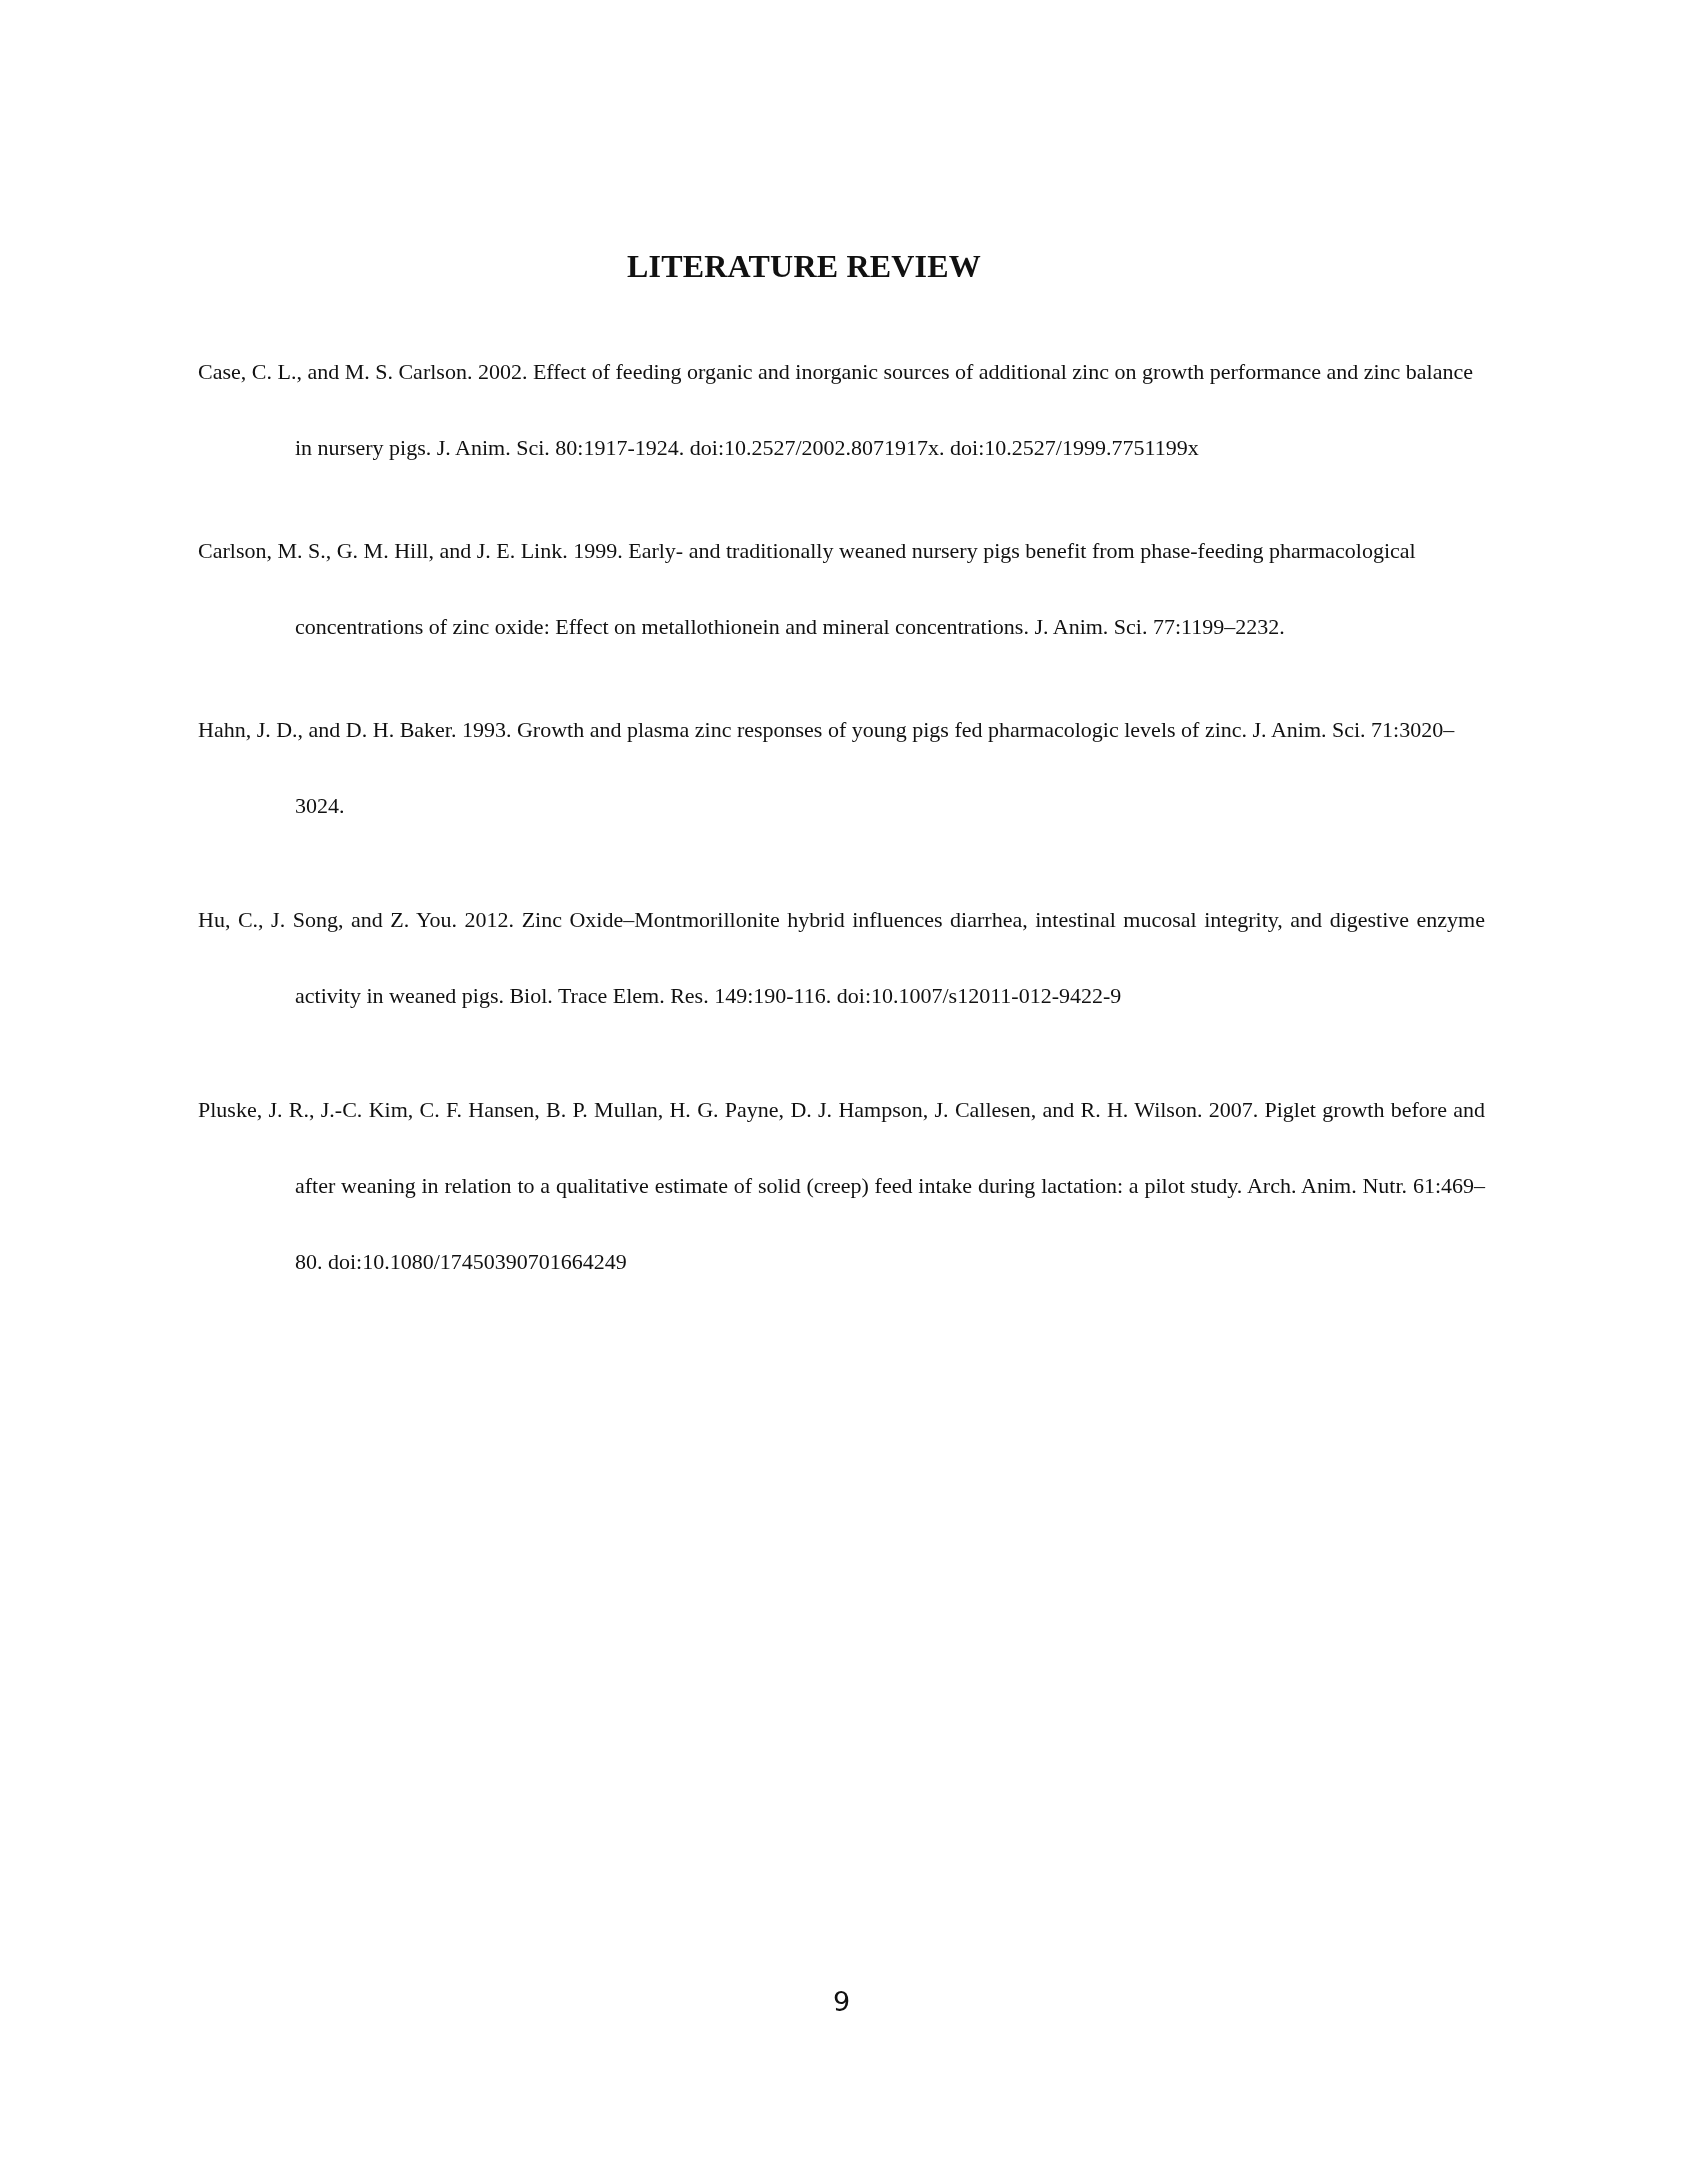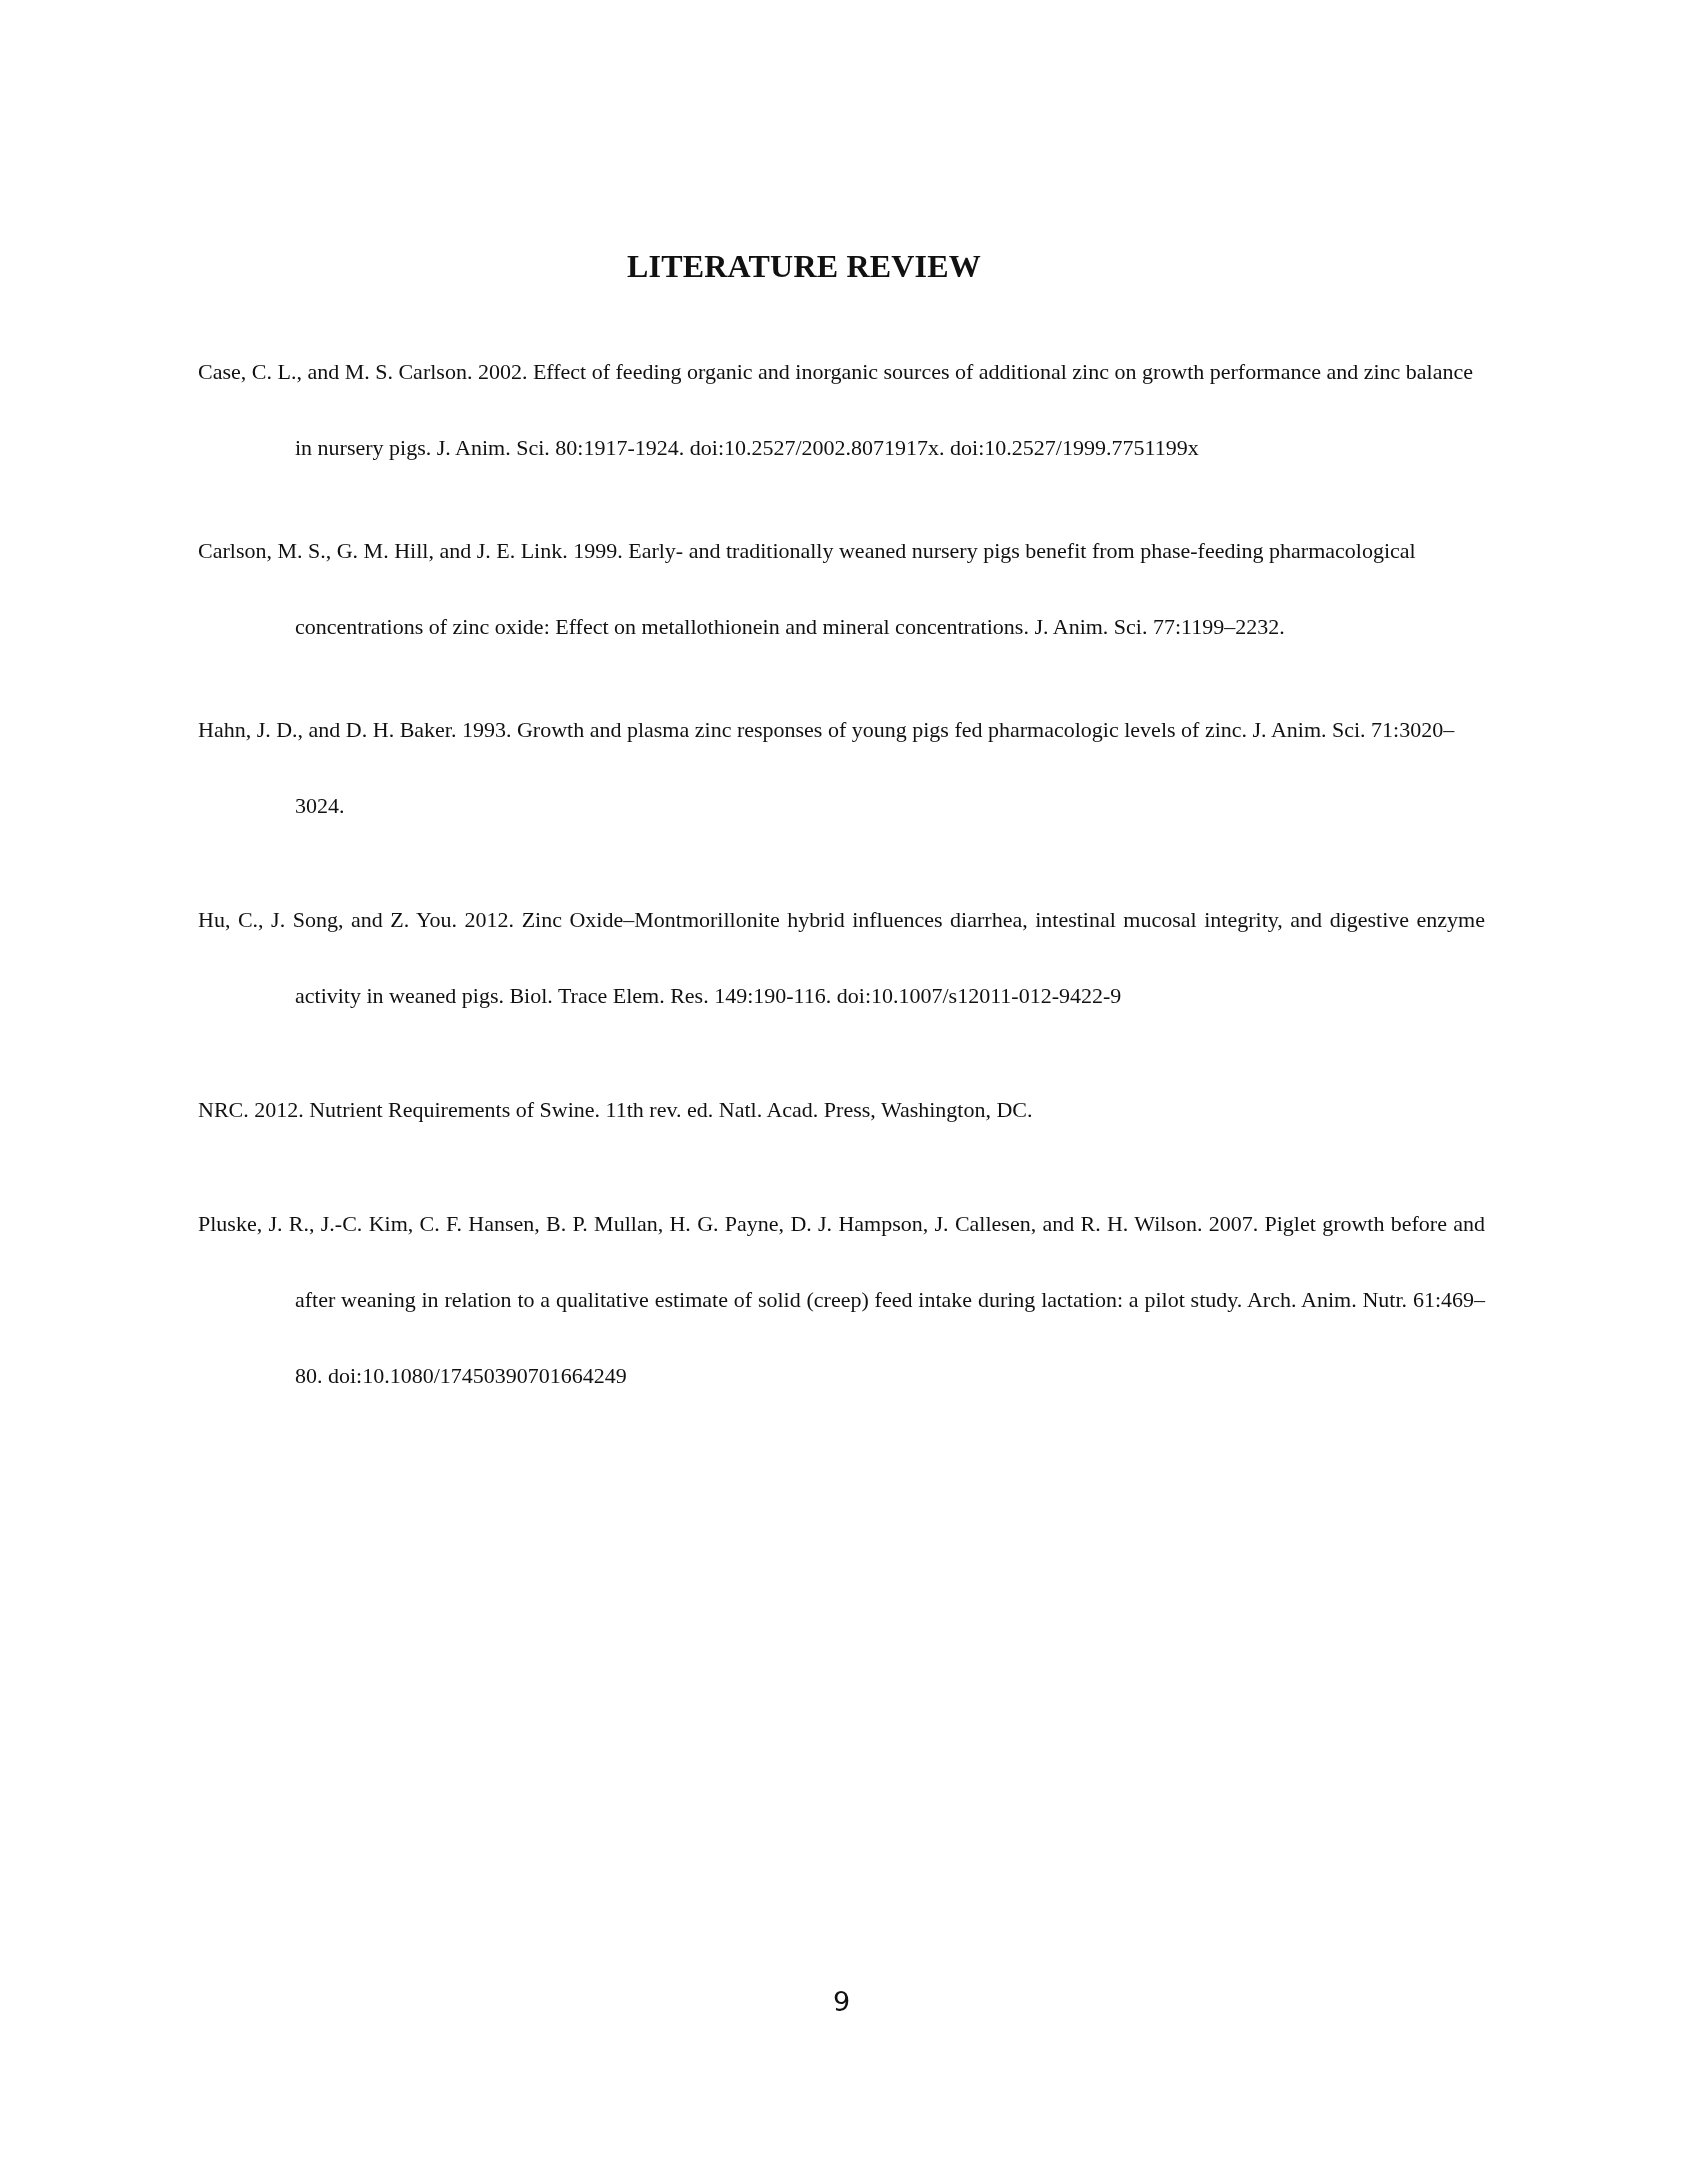--- a/index.html
+++ b/index.html
@@ -72,19 +72,18 @@
 <body>
 
 <div class="page">
   <div class="title">LITERATURE REVIEW</div>
 
   <div class="refs">
     <p class="ref">Case, C. L., and M. S. Carlson. 2002. Effect of feeding organic and inorganic sources of additional zinc on growth performance and zinc balance in nursery pigs. J. Anim. Sci. 80:1917-1924. doi:10.2527/2002.8071917x. doi:10.2527/1999.7751199x</p>
     <p class="ref gap">Carlson, M. S., G. M. Hill, and J. E. Link. 1999. Early- and traditionally weaned nursery pigs benefit from phase-feeding pharmacological concentrations of zinc oxide: Effect on metallothionein and mineral concentrations. J. Anim. Sci. 77:1199–2232.</p>
     <p class="ref gap">Hahn, J. D., and D. H. Baker. 1993. Growth and plasma zinc responses of young pigs fed pharmacologic levels of zinc. J. Anim. Sci. 71:3020–3024.</p>
     <p class="ref justify gap-lg">Hu, C., J. Song, and Z. You. 2012. Zinc Oxide–Montmorillonite hybrid influences diarrhea, intestinal mucosal integrity, and digestive enzyme activity in weaned pigs. Biol. Trace Elem. Res. 149:190-116. doi:10.1007/s12011-012-9422-9</p>
-    <p class="ref gap-lg">NRC. 2012. Nutrient Requirements of Swine. 11th rev. ed. Natl. Acad. Press, Washington, DC.</p>
     <p class="ref justify gap-lg">Pluske, J. R., J.-C. Kim, C. F. Hansen, B. P. Mullan, H. G. Payne, D. J. Hampson, J. Callesen, and R. H. Wilson. 2007. Piglet growth before and after weaning in relation to a qualitative estimate of solid (creep) feed intake during lactation: a pilot study. Arch. Anim. Nutr. 61:469–80.  doi:10.1080/17450390701664249</p>
   </div>
 
   <div class="page-number">9</div>
 </div>
 
 
 </body></html>

